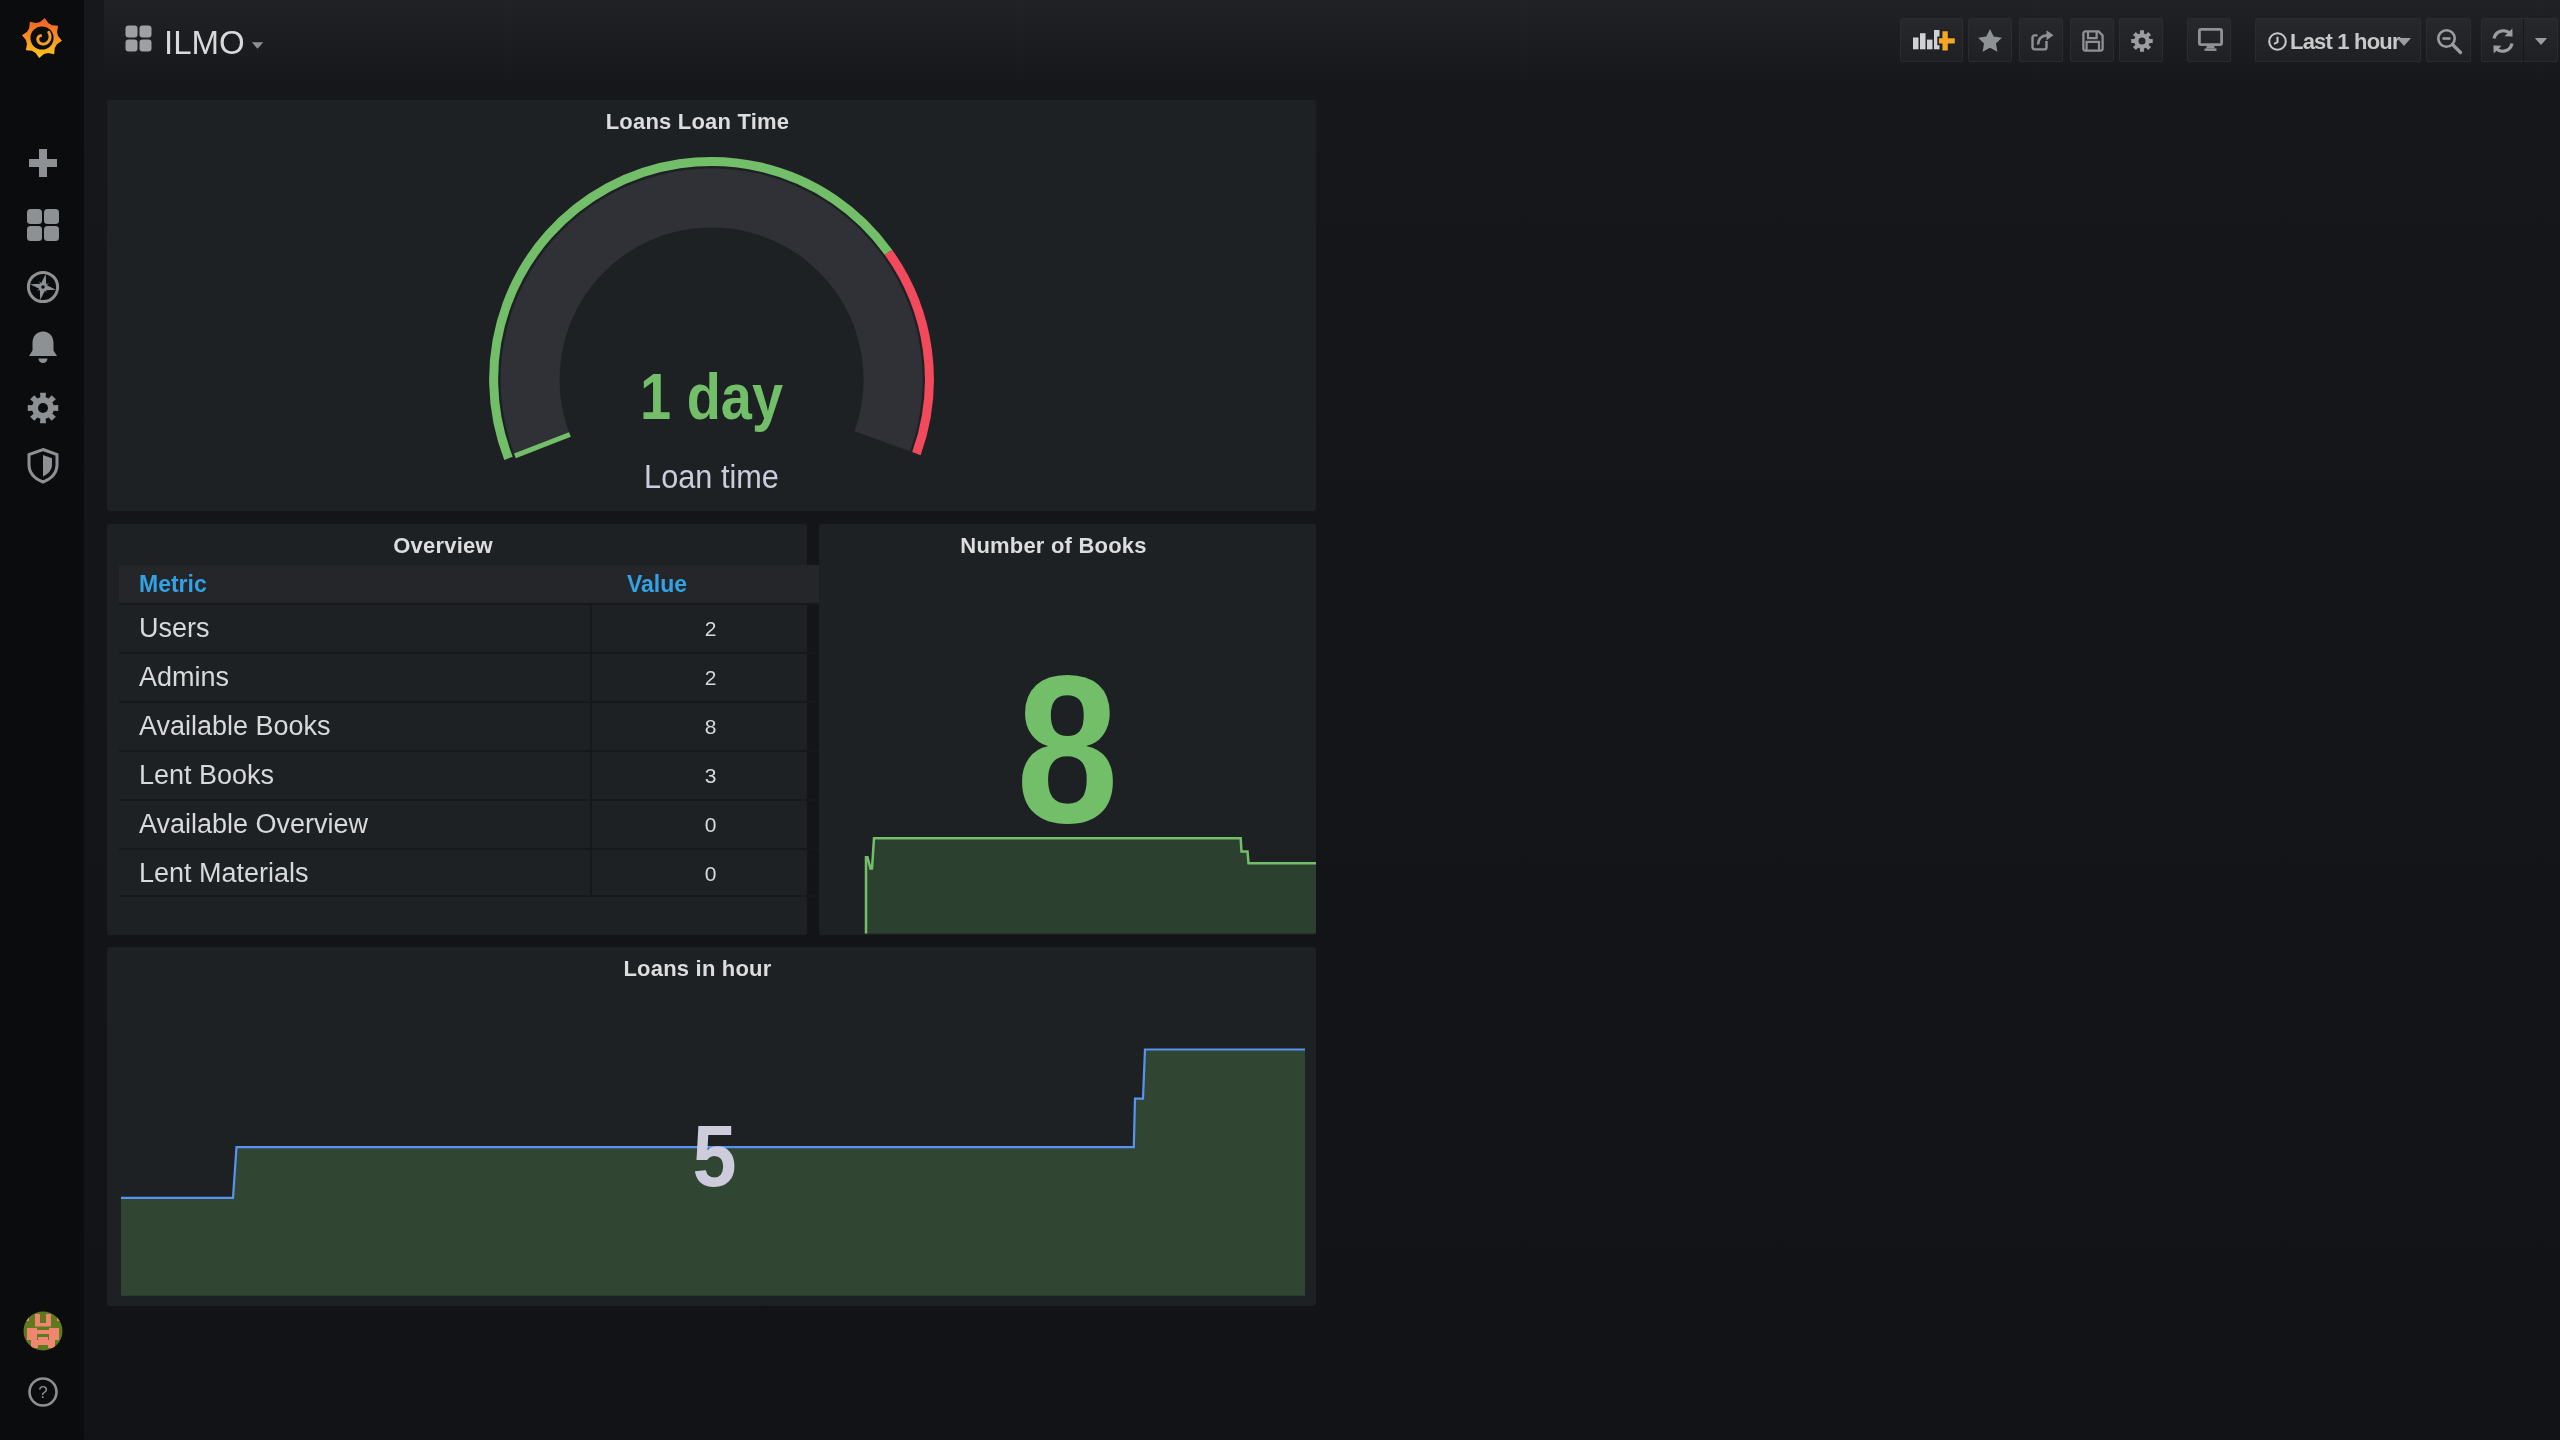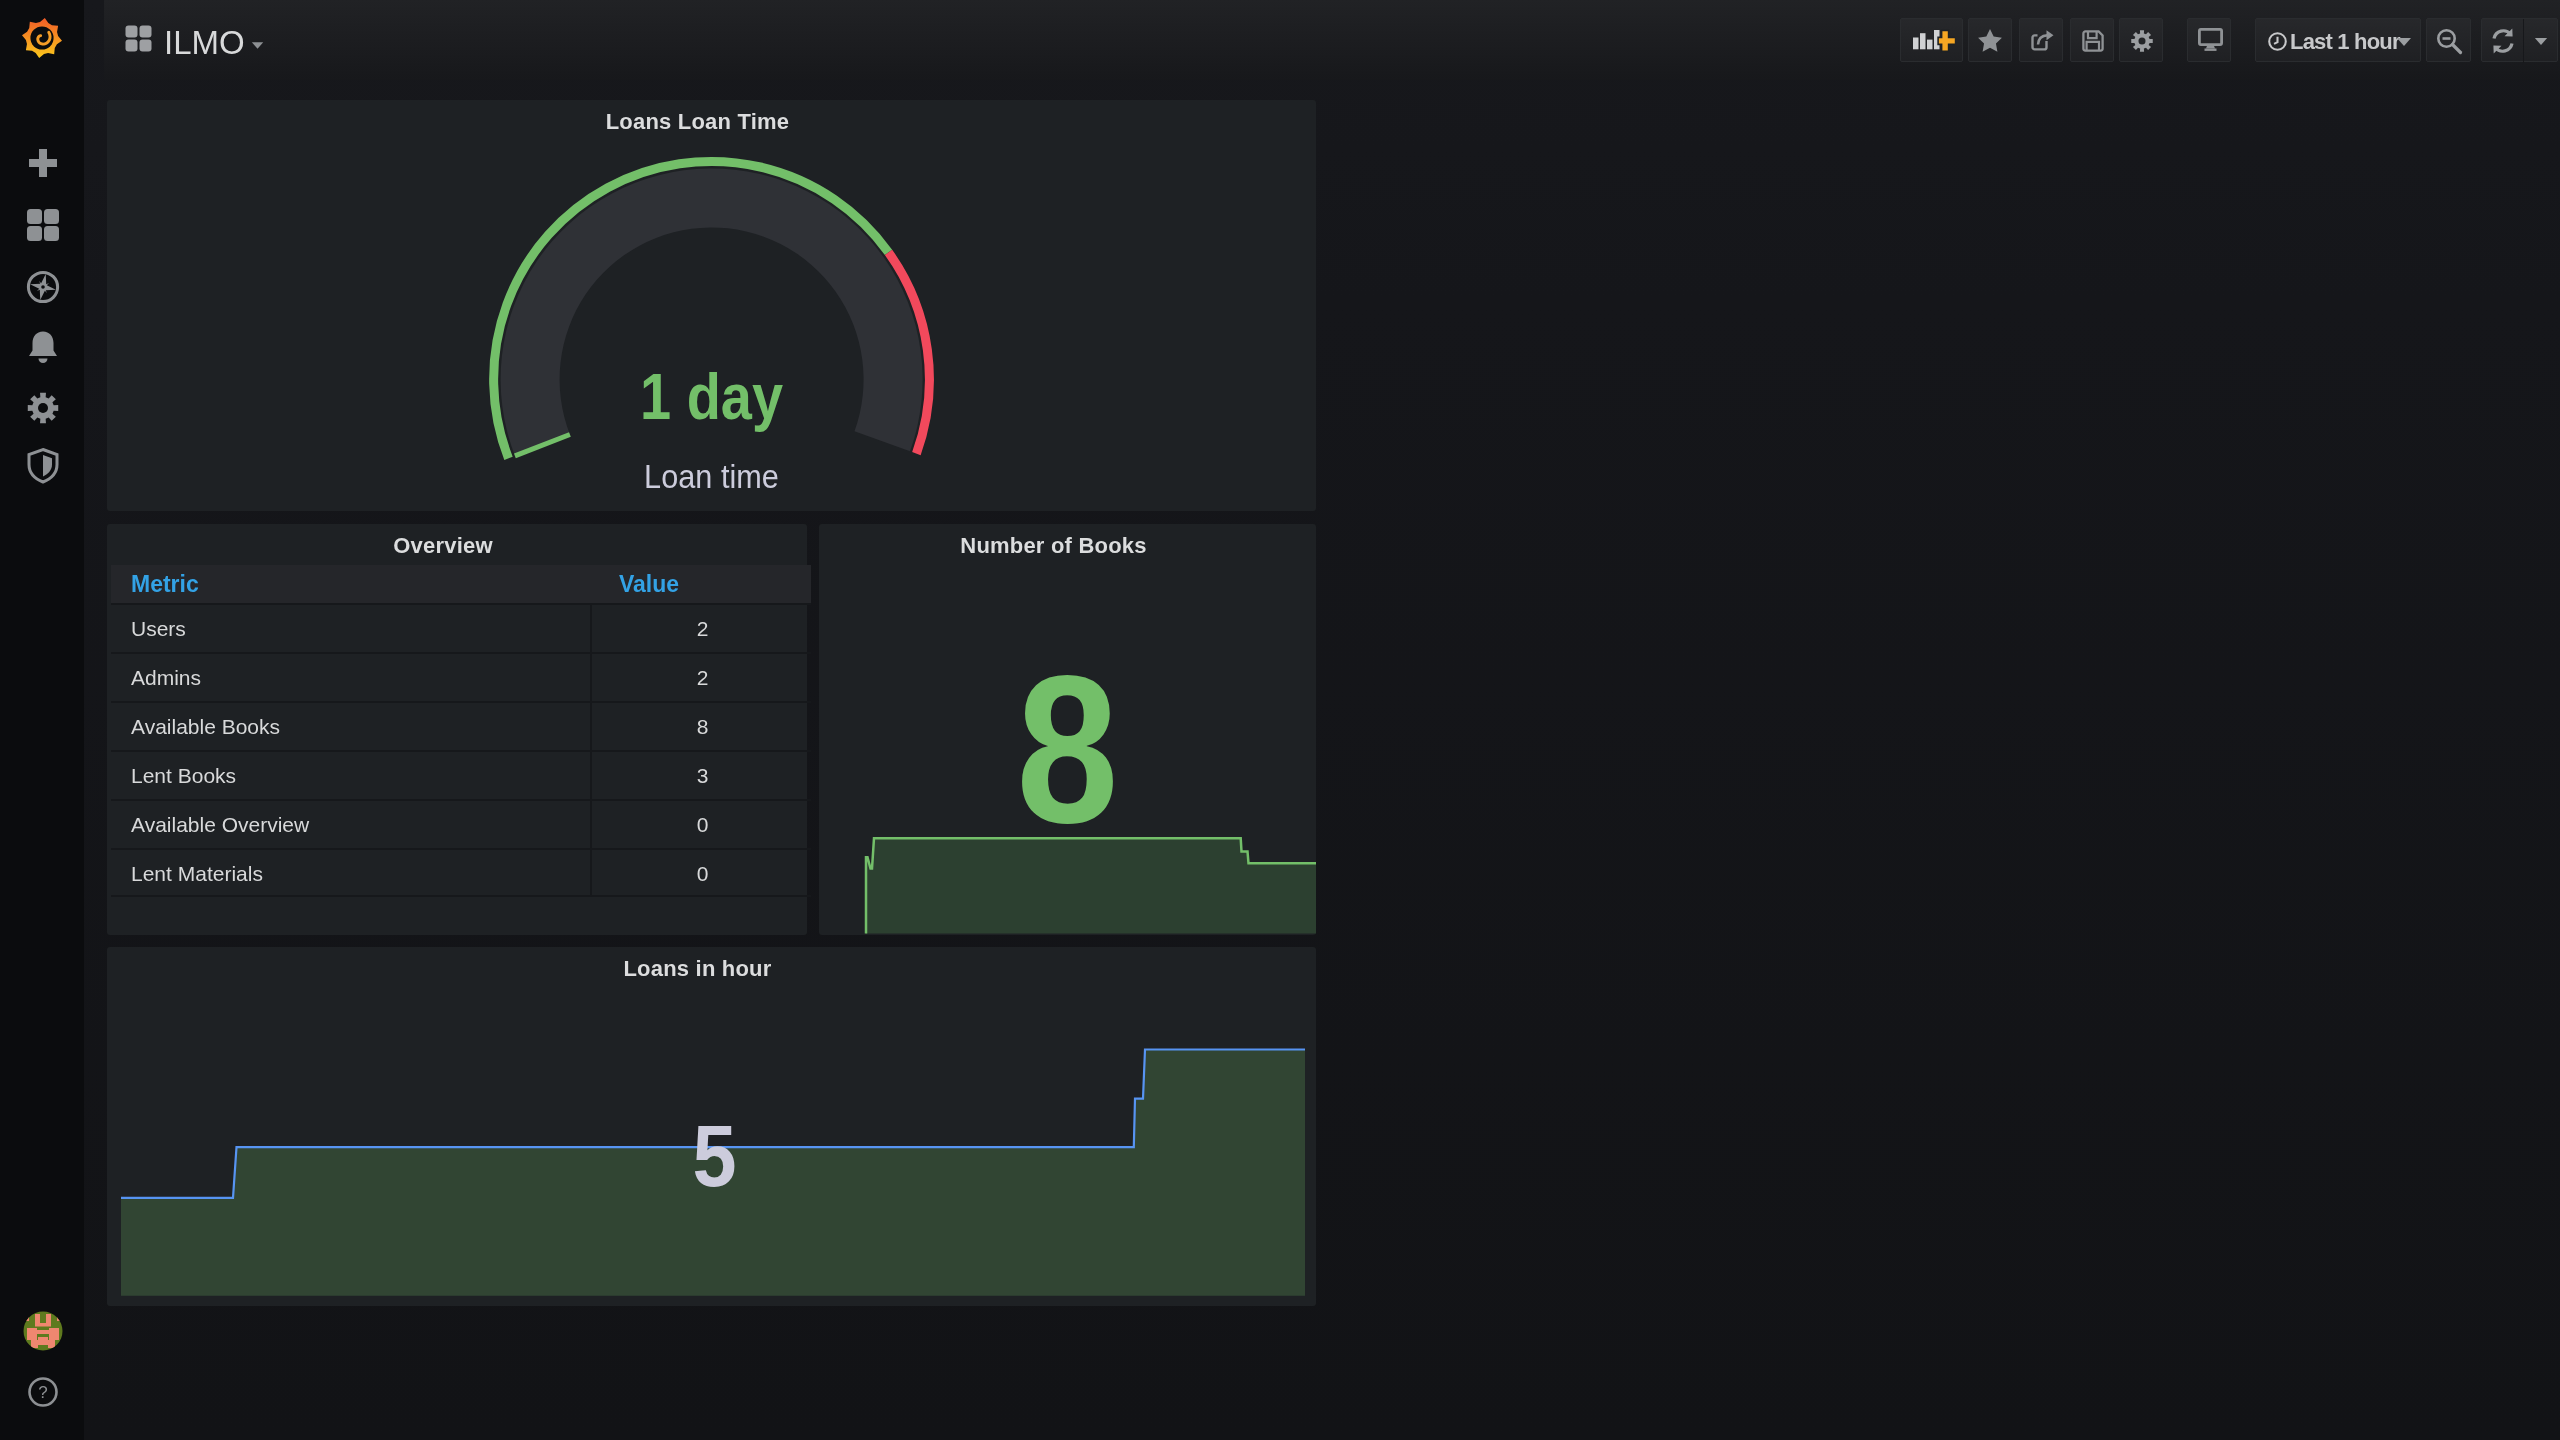--- a/index.html
+++ b/index.html
@@ -3,21 +3,21 @@
 <meta charset="utf-8">
 <style>
   html,body{margin:0;padding:0;}
   body{width:2560px;height:1440px;background:linear-gradient(#17181c 0px,#15161a 300px,#121316 1440px);font-family:"Liberation Sans",sans-serif;overflow:hidden;position:relative;}
   .sidebar{position:absolute;left:0;top:0;width:84px;height:1440px;background:#0b0c0e;}
   .navbar{position:absolute;left:84px;top:0;right:0;height:80px;background:linear-gradient(#212225,#17181b);margin-left:20px;}
   .panel{position:absolute;background:#1e2124;border-radius:3px;}
   .ptitle{position:absolute;top:9px;left:0;right:28px;text-align:center;color:#dcddde;font-size:22px;font-weight:bold;letter-spacing:0.2px;}
   .navbtn{position:absolute;top:18px;height:44px;background:linear-gradient(#27282b,#1f2023);border:1px solid #2a2c2f;border-radius:2px;box-sizing:border-box;}
   .trow{height:49px;border-top:2px solid #16181b;position:relative;box-sizing:border-box;}
-  .tl{position:absolute;left:20px;top:0;line-height:47px;color:#d8d9da;font-size:21px;}
+  .tl{position:absolute;left:20px;top:0;line-height:47px;color:#d8d9da;font-size:27px;}
   .tv{position:absolute;left:483px;width:217px;text-align:center;top:0;line-height:47px;color:#d8d9da;font-size:21px;}
 </style>
 </head>
 <body>
 <div class="sidebar" id="sidebar">
   <svg width="44" height="48" viewBox="0 0 104 114" style="position:absolute;left:20px;top:14px;">
     <defs>
       <linearGradient id="glg" x1="0" y1="0" x2="0" y2="1">
         <stop offset="0" stop-color="#f15b27"></stop>
           <stop offset="1" stop-color="#fbc91c"></stop>
@@ -169,21 +169,21 @@
     <path d="M407.9 355.8 A211 211 0 1 1 803.0 351.3 L747.5 331.2 A152 152 0 1 0 462.9 334.5 Z" fill="#2f3136"></path>
     <path d="M401.5 358.3 A217.8 217.8 0 0 1 781.5 152.4" fill="none" stroke="#73bf69" stroke-width="9"></path>
     <path d="M781.5 152.4 A217.8 217.8 0 0 1 809.4 353.6" fill="none" stroke="#f2495c" stroke-width="9"></path>
     <line x1="462.9" y1="334.5" x2="407.9" y2="355.9" stroke="#73bf69" stroke-width="5"></line>
   </svg>
   <div style="position:absolute;left:0;top:264px;width:1209px;text-align:center;color:#73bf69;font-size:65px;font-weight:bold;line-height:65px;transform:scaleX(.86);">1 day</div>
   <div style="position:absolute;left:0;top:360px;width:1209px;text-align:center;color:#ccccdc;font-size:33px;line-height:33px;transform:scaleX(.93);">Loan time</div>
 </div>
 <div class="panel" id="p2" style="left:107px;top:524px;width:700px;height:411px;">
   <div class="ptitle">Overview</div>
-  <div style="position:absolute;left:4px;top:41px;width:700px;">
+  <div style="position:absolute;left:12px;top:41px;width:700px;">
     <div style="height:38px;background:#25262a;position:relative;">
       <div style="position:absolute;left:20px;top:0;line-height:38px;color:#33a2e5;font-size:23px;font-weight:bold;">Metric</div>
       <div style="position:absolute;left:508px;top:0;line-height:38px;color:#33a2e5;font-size:23px;font-weight:bold;">Value</div>
     </div>
     <div class="trow">
         <span class="tl">Users</span>
         <span class="tv">2</span>
       </div>
     <div class="trow">
         <span class="tl">Admins</span>

